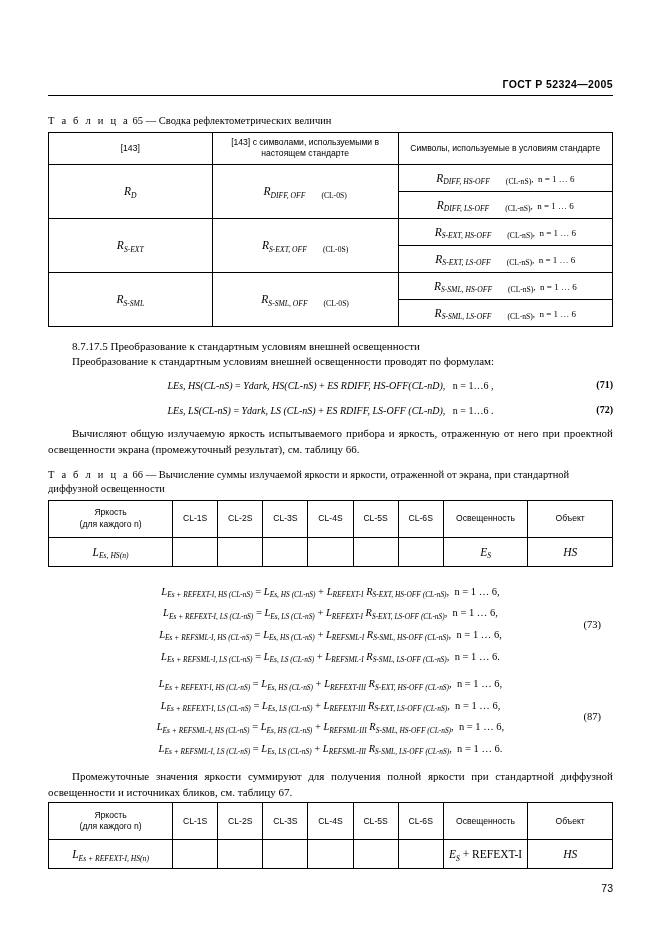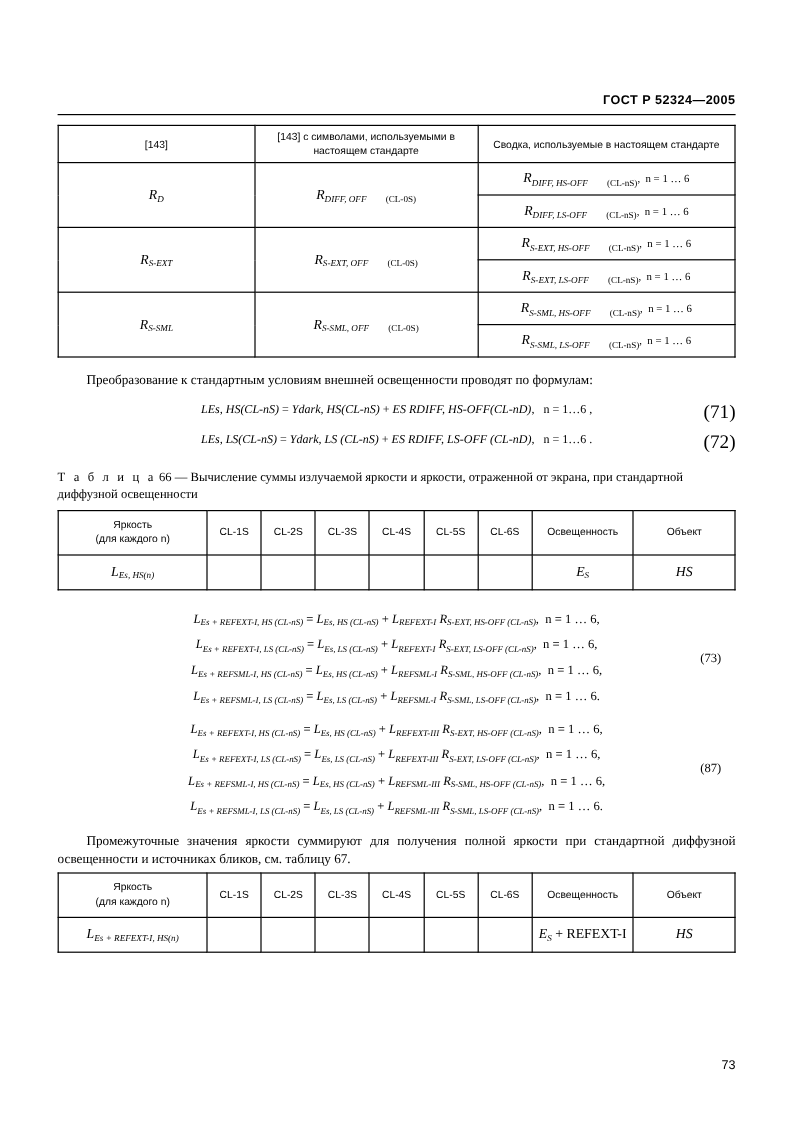--- a/index.html
+++ b/index.html
@@ -123,21 +123,22 @@
     font-size: 10px;
     line-height: 1.9;
     font-style: italic;
     white-space: nowrap;
   }
   .formula-line .roman { font-style: normal; }
   .fnum {
     position: absolute;
     right: 0;
     font-style: normal;
-    font-size: 16px;
+    font-size: 10px;
+    font-weight: bold;
   }
   .eqgroup {
     position: relative;
     margin: 6px 12px;
   }
   .eqgroup .fnum-mid {
     position: absolute;
     right: 0;
     top: 50%;
     transform: translateY(-50%);
@@ -180,32 +181,36 @@
 <body>
 
 <div class="page">
 
   <div class="header">ГОСТ Р 52324—2005</div>
   <div class="header-rule"></div>
 
   <div class="content">
 
 
+    <div class="table-caption">
+      <span class="tword">Т а б л и ц а</span>
+      <span>65 — Сводка рефлектометрических величин</span>
+    </div>
 
     <table class="doc t65">
       <colgroup>
         <col style="width:29%">
           <col style="width:33%">
           <col style="width:38%">
       </colgroup>
       <tbody>
         <tr>
           <td class="cellhdr">[143]</td>
           <td class="cellhdr">[143] с символами, используемыми в настоящем стандарте</td>
-          <td class="cellhdr">Сводка, используемые в настоящем стандарте</td>
+          <td class="cellhdr">Символы, используемые в условиям стандарте</td>
         </tr>
         <tr>
           <td rowspan="2">
             <span class="sym"><span class="it">R</span><span class="sub">D</span></span>
           </td>
           <td rowspan="2">
             <span class="sym"><span class="it">R</span><span class="sub">DIFF, OFF</span><span class="subn">(CL-0S)</span></span>
           </td>
           <td>
             <span class="sym"><span class="it">R</span><span class="sub">DIFF, HS-OFF</span><span class="subn">(CL-nS)</span><span class="nrange">,&nbsp; n = 1 … 6</span></span>
@@ -246,20 +251,21 @@
         <tr>
           <td>
             <span class="sym"><span class="it">R</span><span class="sub">S-SML, LS-OFF</span><span class="subn">(CL-nS)</span><span class="nrange">,&nbsp; n = 1 … 6</span></span>
           </td>
         </tr>
       </tbody>
     </table>
 
     <div class="spacer12"></div>
 
+    <p class="section-head">8.7.17.5 Преобразование к стандартным условиям внешней освещенности</p>
     <p class="section-head">Преобразование к стандартным условиям внешней освещенности проводят по формулам:</p>
 
     <div class="formula-block">
       <div class="formula-line">
         <span class="it">L</span><span class="sm">Es, HS(CL-nS)</span> <span class="roman">=</span>
         <span class="it">Y</span><span class="sm">dark, HS(CL-nS)</span> <span class="roman">+</span>
         <span class="it">E</span><span class="sm">S</span>
         <span class="it">R</span><span class="sm">DIFF, HS-OFF(CL-nD)</span><span class="roman">,&nbsp;&nbsp; n = 1…6 ,</span>
       </div>
       <span class="fnum" style="top:3px">(71)</span>
@@ -270,20 +276,21 @@
         <span class="it">L</span><span class="sm">Es, LS(CL-nS)</span> <span class="roman">=</span>
         <span class="it">Y</span><span class="sm">dark, LS (CL-nS)</span> <span class="roman">+</span>
         <span class="it">E</span><span class="sm">S</span>
         <span class="it">R</span><span class="sm">DIFF, LS-OFF (CL-nD)</span><span class="roman">,&nbsp;&nbsp; n = 1…6 .</span>
       </div>
       <span class="fnum" style="top:3px">(72)</span>
     </div>
 
     <div class="spacer4"></div>
 
+    <p class="para indent">Вычисляют общую излучаемую яркость испытываемого прибора и яркость, отраженную от него при проектной освещенности экрана (промежуточный результат), см. таблицу 66.</p>
 
     <div class="table-caption">
       <span class="tword">Т а б л и ц а</span>
       <span>66 — Вычисление суммы излучаемой яркости и яркости, отраженной от экрана, при стандартной диффузной освещенности</span>
     </div>
 
     <table class="doc t66">
       <colgroup>
         <col style="width:22%">
           <col style="width:8%">

